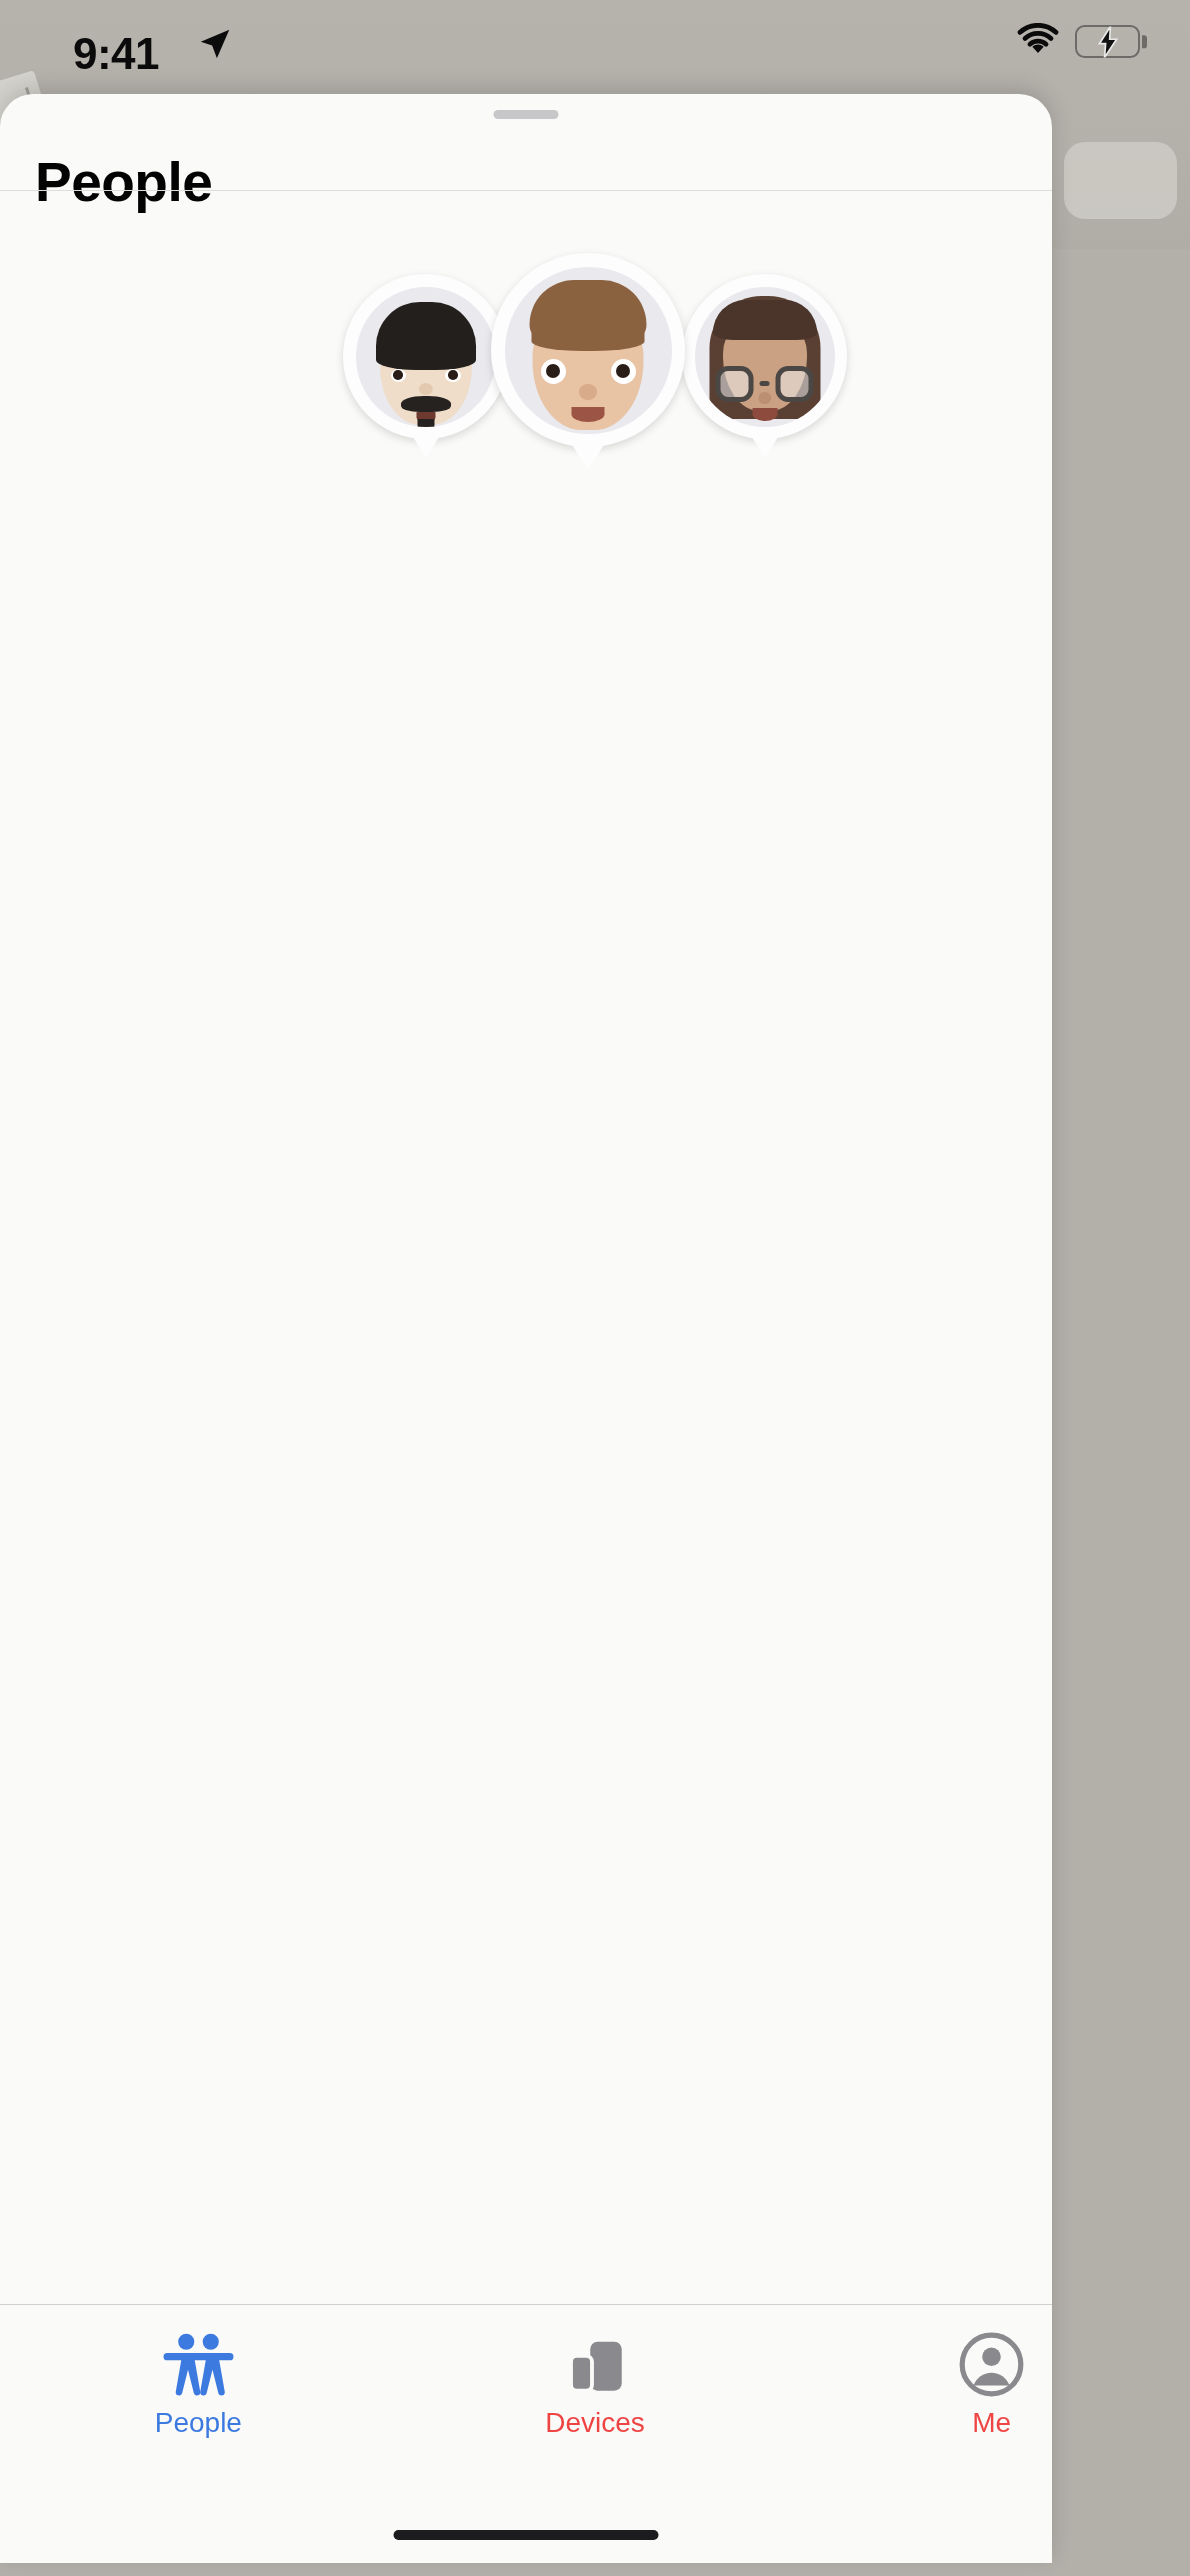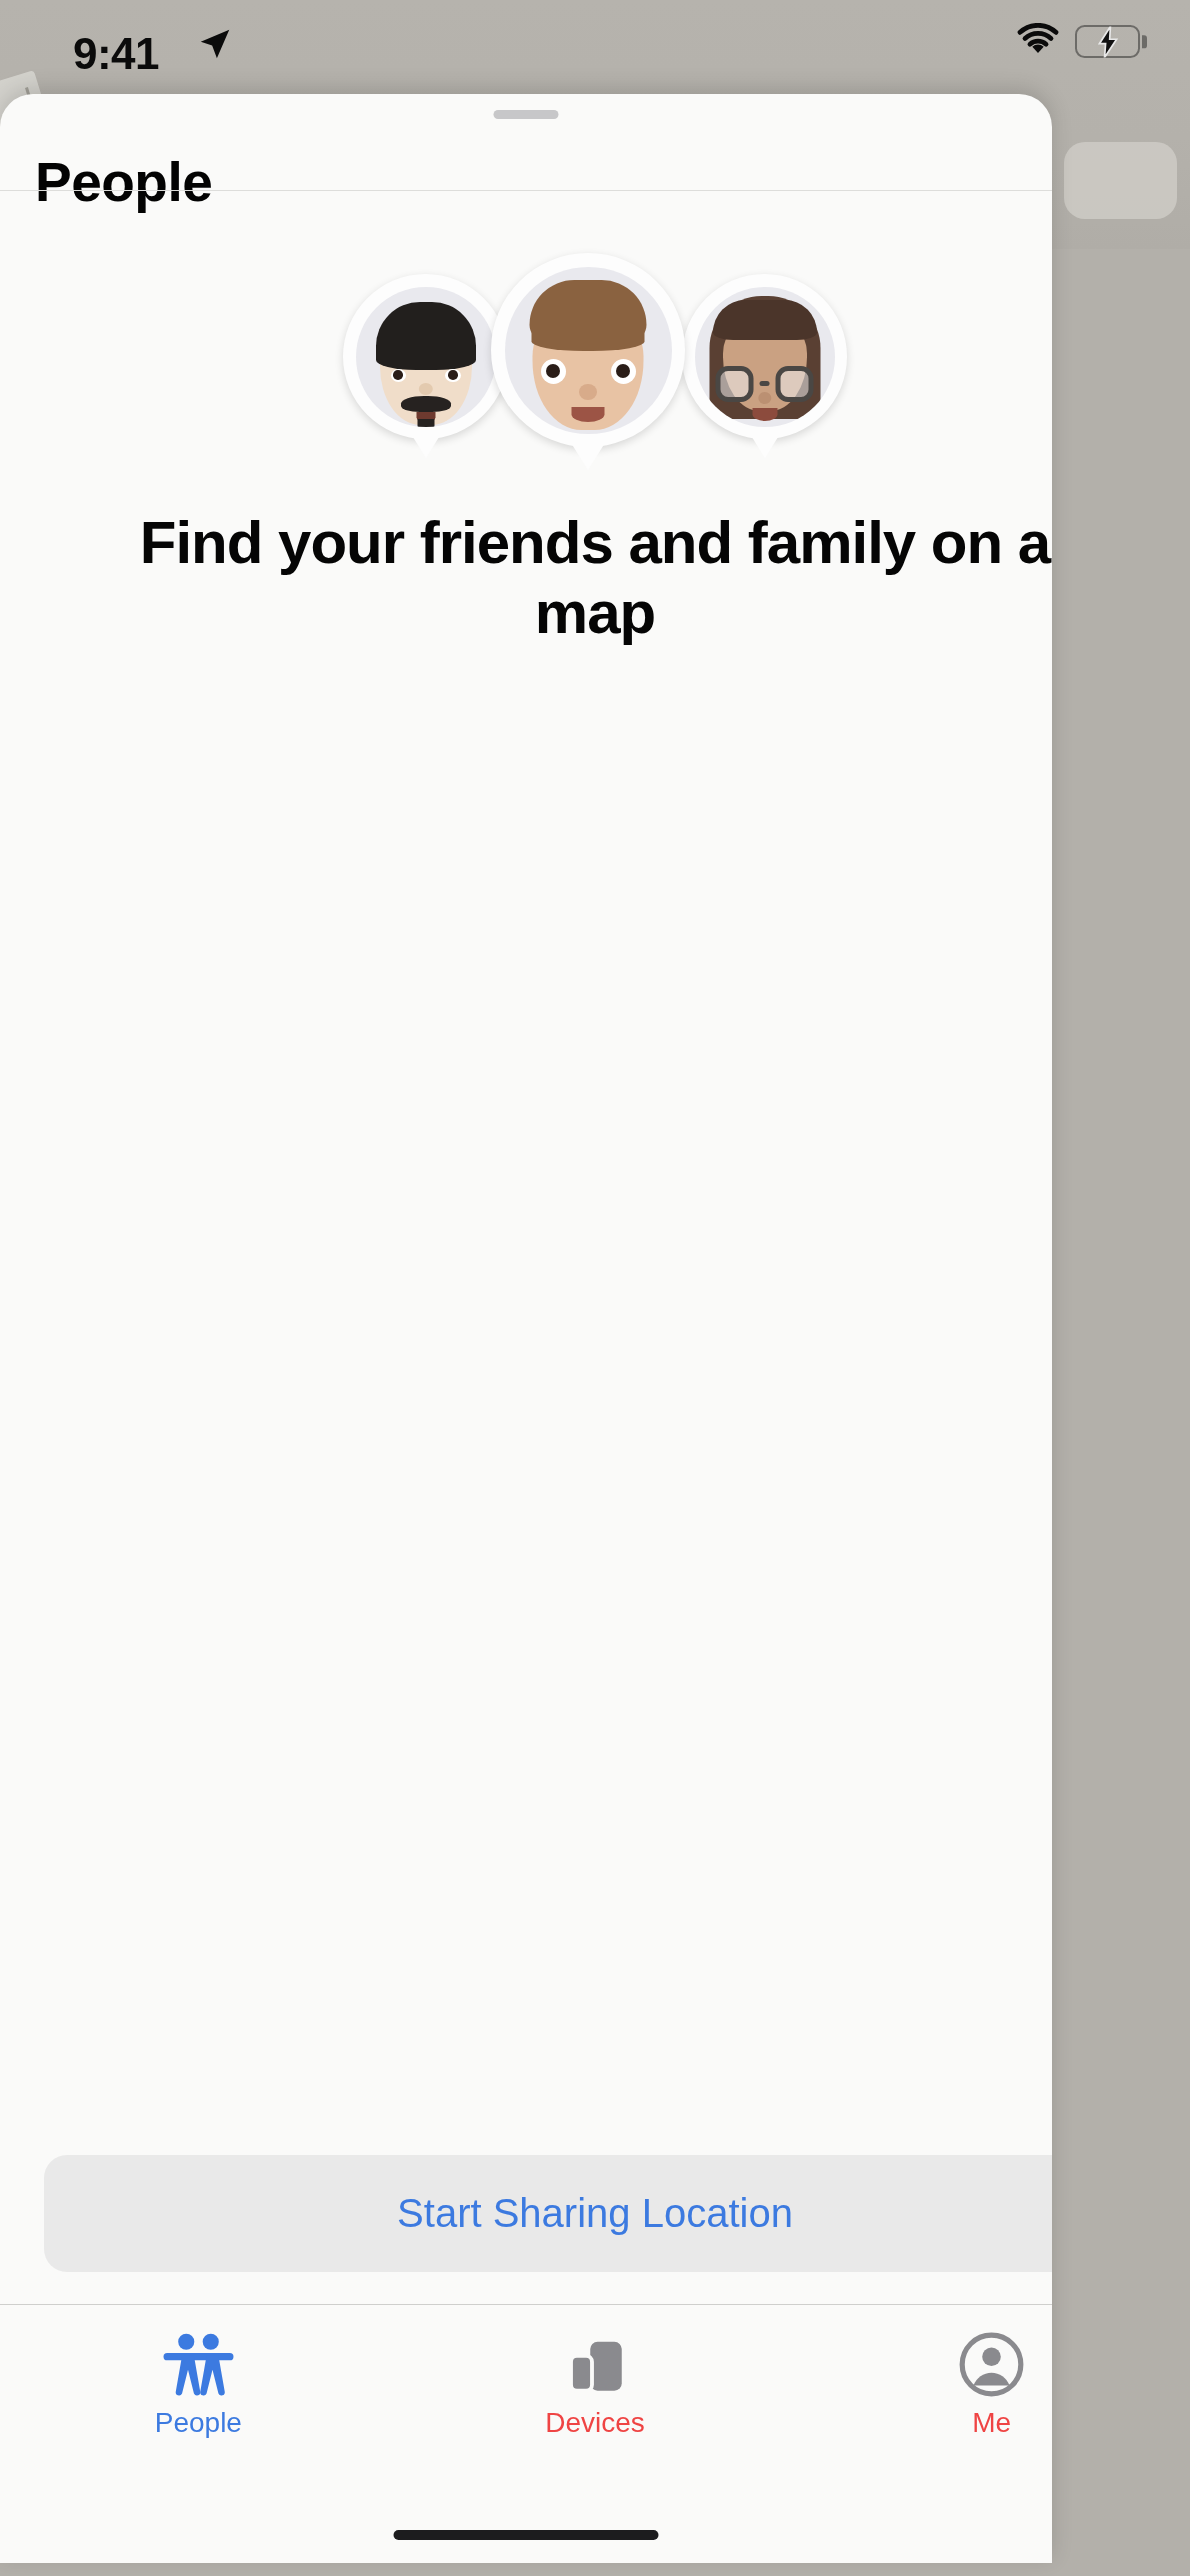--- a/index.html
+++ b/index.html
@@ -288,24 +288,22 @@
                 <span class="pupil" style="width:14.4px;height:14.4px;"></span>
               </div>
             <div class="nose" style="width:18px;height:16.3px;top:117px;background:#d8ab8a;"></div>
             <div class="mouth" style="width:33px;height:15.3px;top:140px;background:#9c5445;"></div>
           </div>
         </div>
       </div>
 
     </div>
 
-    <div class="headline">Find your friends and family on a map</div>
   </div>
 
-  <button class="cta">Start Sharing Location</button>
 
   <div class="tabbar">
 
     <div class="tab active">
       <span class="ticon">
         <svg width="77" height="67" viewBox="0 0 44 38">
           <circle cx="15" cy="6" r="4.6" fill="#3c7ae0"></circle>
           <circle cx="29" cy="6" r="4.6" fill="#3c7ae0"></circle>
           <rect x="2" y="12.4" width="40" height="4.2" rx="2.1" fill="#3c7ae0"></rect>
           <path d="M12.6 14 L9 34.5 a1.9 1.9 0 0 0 3.6 1.1 L16 22 l3.4 13.6 a1.9 1.9 0 0 0 3.6-1.1 L19.4 14 Z" fill="#3c7ae0"></path>

